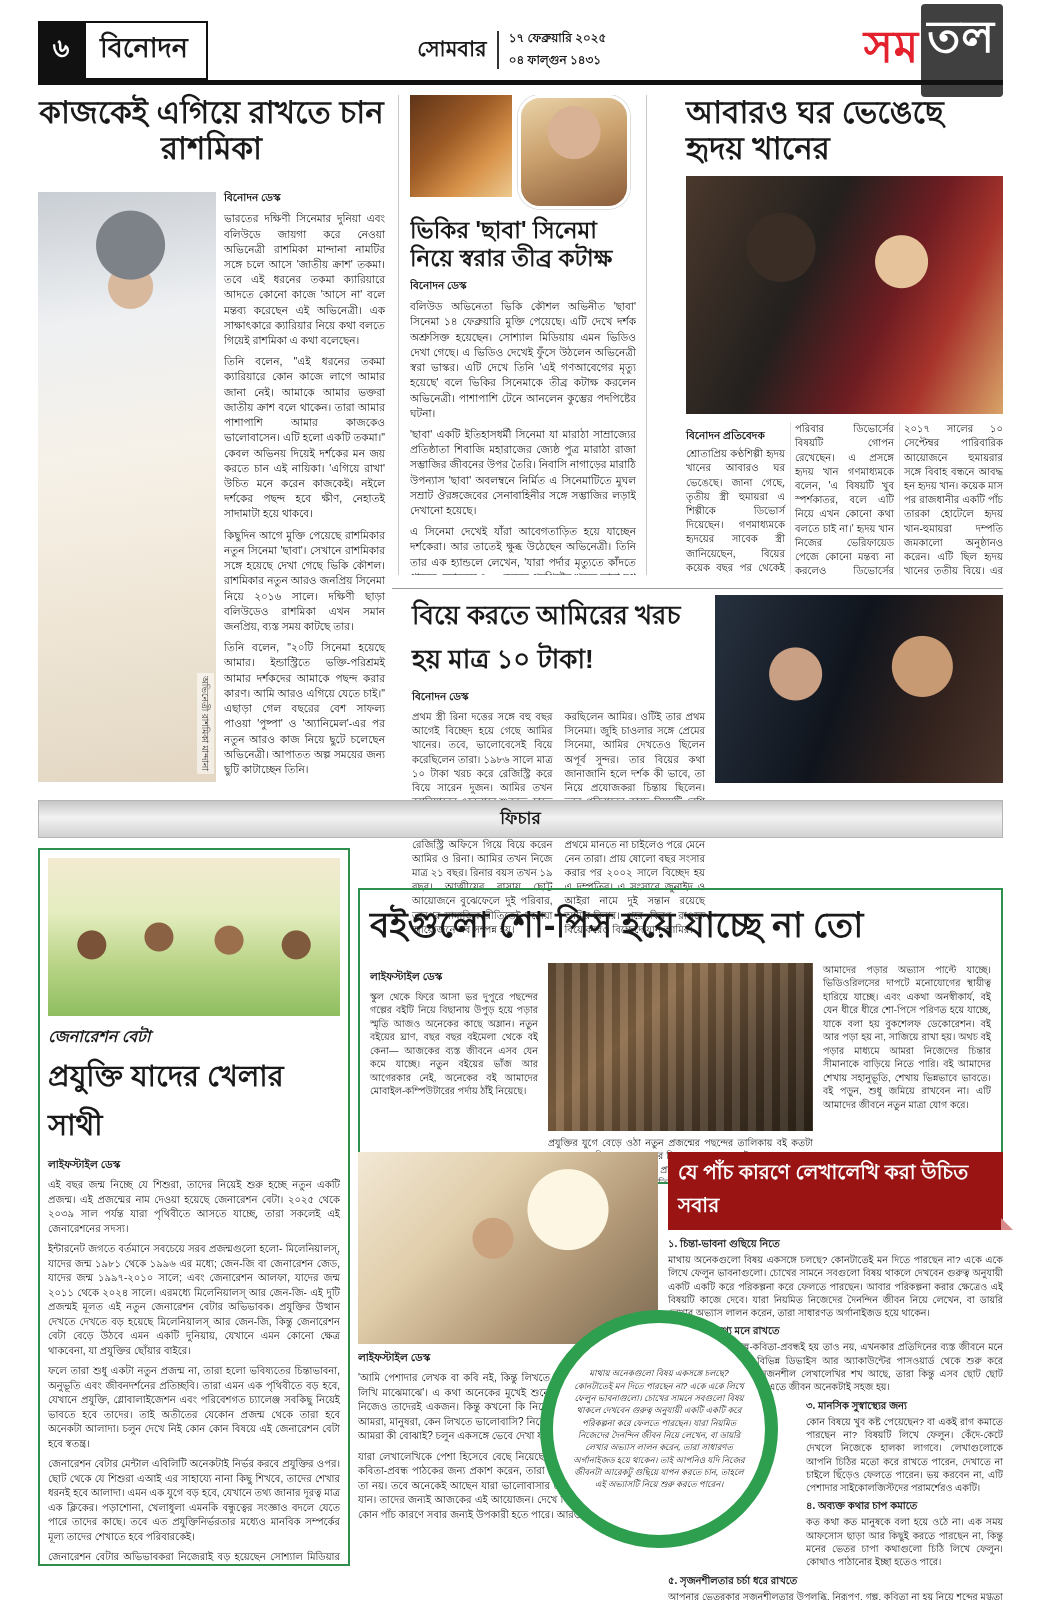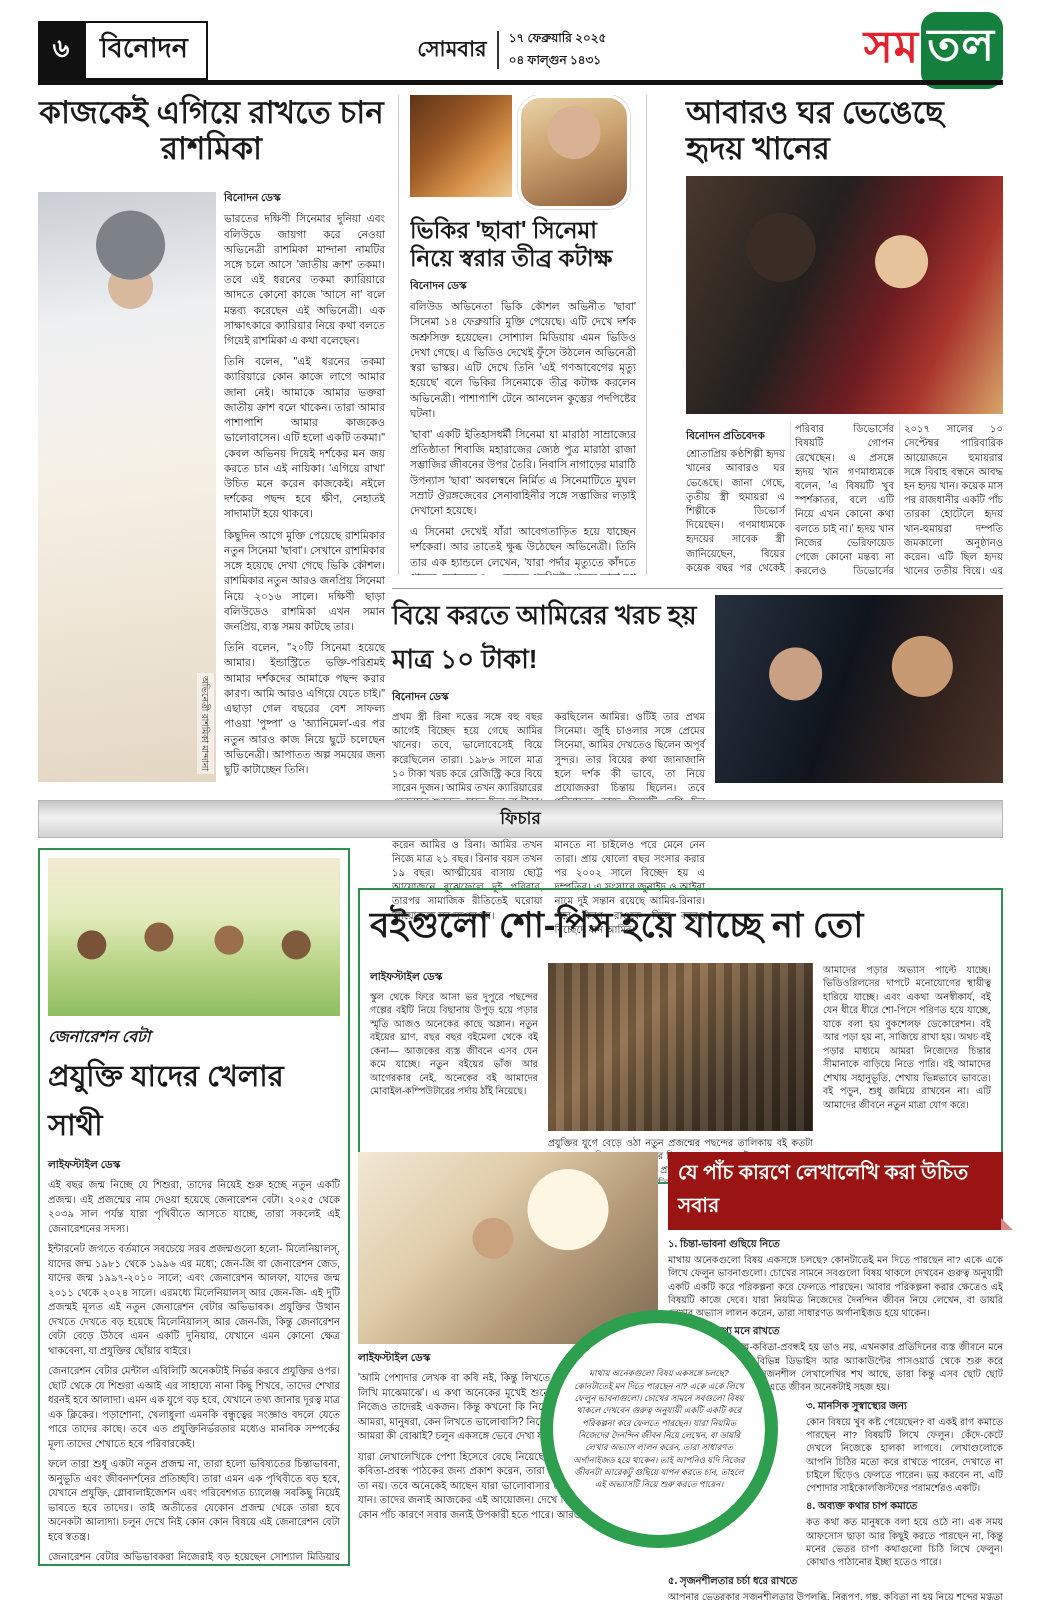--- a/index.html
+++ b/index.html
@@ -15,21 +15,21 @@
   .hdr-left { display:flex; align-items:stretch; }
   .pagenum { width:46px; background:#111; color:#fff; font-size:26px; font-weight:bold;
              display:flex; align-items:center; justify-content:center; }
   .section-box { border:2px solid #111; font-size:27px; font-weight:bold; padding:4px 18px 6px 14px; }
   .hdr-date { display:flex; align-items:center; gap:10px; }
   .day { font-size:21px; font-weight:bold; }
   .date-sep { width:2px; height:38px; background:#333; }
   .date-stack { display:flex; flex-direction:column; gap:2px; font-size:12px; font-weight:bold; }
   .logo { font-size:44px; font-weight:bold; letter-spacing:1px; display:flex; align-items:center; }
   .logo .p1 { color:#e3222d;margin-left:48px; }
-  .logo .p2 { color:#fff; background:#15803d; padding:0 8px 4px 6px; border-radius:16px; margin-left:2px; }
+  .logo .p2 { color:#fff; background:#404040; padding:0 8px 20px 6px; border-radius:4px; margin-left:2px; }
   .hdr-rule { position:absolute; top:80px; left:38px; right:38px; height:5px; background:#111; }
 
   
   .byline { font-size:10.5px; font-weight:bold; margin:6px 0 4px; }
   .body-txt p { font-size:10.5px; line-height:1.45; text-align:justify; margin-bottom:6px; }
   .photo { position:relative; }
 
   
   .col1 { position:absolute; top:95px; left:38px; width:347px; height:695px; }
   .col1 h1 { font-size:31px; line-height:1.15; text-align:center; margin-bottom:24px; }
@@ -57,21 +57,21 @@
     background:
       radial-gradient(circle at 30% 30%, #3a2d26 0 34px, rgba(0,0,0,0) 35px),
       radial-gradient(circle at 68% 36%, #e6c39a 0 26px, rgba(0,0,0,0) 27px),
       linear-gradient(115deg,#4a382c 0%,#23201e 38%,#6e1d22 62%,#a8342c 78%,#d8a468 100%); }
   .cols3 { column-count:3; column-gap:10px; column-rule:1px solid #ddd; }
   .cols3 p { font-size:10px; line-height:1.42; text-align:justify; margin-bottom:5px; }
 
   
   .aamir { position:absolute; top:588px; left:392px; width:611px; height:200px;
            border-top:1px solid #999; padding-top:6px; }
-  .aamir-flex { display:flex; gap:10px; }
+  .aamir-flex { display:flex; gap:10px;margin-left:20px; }
   .aamir-left { flex:1; }
   .aamir h2 { font-size:26px; margin-bottom:4px; }
   .aamir-cols { column-count:2; column-gap:12px; }
   .aamir-cols p { font-size:10px; line-height:1.42; text-align:justify; margin-bottom:5px; }
   .aamir-photo { width:288px; height:188px;
     background:
       radial-gradient(circle at 28% 42%, #caa085 0 26px, rgba(0,0,0,0) 27px),
       radial-gradient(circle at 72% 38%, #c89a74 0 30px, rgba(0,0,0,0) 31px),
       linear-gradient(110deg,#27313f 0%,#10151d 45%,#34231e 75%,#4b352b 100%); }
 
@@ -213,22 +213,22 @@
   </div>
 
   <div class="beta-box">
     <div class="beta-photo photo"></div>
     <div class="kicker">জেনারেশন বেটা</div>
     <h2>প্রযুক্তি যাদের খেলার সাথী</h2>
     <div class="body-txt">
       <div class="byline">লাইফস্টাইল ডেস্ক</div>
       <p>এই বছর জন্ম নিচ্ছে যে শিশুরা, তাদের নিয়েই শুরু হচ্ছে নতুন একটি প্রজন্ম। এই প্রজন্মের নাম দেওয়া হয়েছে জেনারেশন বেটা। ২০২৫ থেকে ২০৩৯ সাল পর্যন্ত যারা পৃথিবীতে আসতে যাচ্ছে, তারা সকলেই এই জেনারেশনের সদস্য।</p>
       <p>ইন্টারনেট জগতে বর্তমানে সবচেয়ে সরব প্রজন্মগুলো হলো- মিলেনিয়ালস্, যাদের জন্ম ১৯৮১ থেকে ১৯৯৬ এর মধ্যে; জেন-জি বা জেনারেশন জেড, যাদের জন্ম ১৯৯৭-২০১০ সালে; এবং জেনারেশন আলফা, যাদের জন্ম ২০১১ থেকে ২০২৪ সালে। এরমধ্যে মিলেনিয়ালস্ আর জেন-জি- এই দুটি প্রজন্মই মূলত এই নতুন জেনারেশন বেটার অভিভাবক। প্রযুক্তির উত্থান দেখতে দেখতে বড় হয়েছে মিলেনিয়ালস্ আর জেন-জি, কিন্তু জেনারেশন বেটা বেড়ে উঠবে এমন একটি দুনিয়ায়, যেখানে এমন কোনো ক্ষেত্র থাকবেনা, যা প্রযুক্তির ছোঁয়ার বাইরে।</p>
+      <p>ফলে তারা শুধু একটা নতুন প্রজন্ম না, তারা হলো ভবিষ্যতের চিন্তাভাবনা, অনুভূতি এবং জীবনদর্শনের প্রতিচ্ছবি। তারা এমন এক পৃথিবীতে বড় হবে, যেখানে প্রযুক্তি, গ্লোবালাইজেশন এবং পরিবেশগত চ্যালেঞ্জ সবকিছু নিয়েই ভাবতে হবে তাদের। তাই অতীতের যেকোন প্রজন্ম থেকে তারা হবে অনেকটা আলাদা। চলুন দেখে নিই কোন কোন বিষয়ে এই জেনারেশন বেটা হবে স্বতন্ত্র।</p>
       <p>জেনারেশন বেটার মেন্টাল এবিলিটি অনেকটাই নির্ভর করবে প্রযুক্তির ওপর। ছোট থেকে যে শিশুরা এআই এর সাহায্যে নানা কিছু শিখবে, তাদের শেখার ধরনই হবে আলাদা। এমন এক যুগে বড় হবে, যেখানে তথ্য জানার দূরত্ব মাত্র এক ক্লিকের। পড়াশোনা, খেলাধুলা এমনকি বন্ধুত্বের সংজ্ঞাও বদলে যেতে পারে তাদের কাছে। তবে এত প্রযুক্তিনির্ভরতার মধ্যেও মানবিক সম্পর্কের মূল্য তাদের শেখাতে হবে পরিবারকেই।</p>
-      <p>ফলে তারা শুধু একটা নতুন প্রজন্ম না, তারা হলো ভবিষ্যতের চিন্তাভাবনা, অনুভূতি এবং জীবনদর্শনের প্রতিচ্ছবি। তারা এমন এক পৃথিবীতে বড় হবে, যেখানে প্রযুক্তি, গ্লোবালাইজেশন এবং পরিবেশগত চ্যালেঞ্জ সবকিছু নিয়েই ভাবতে হবে তাদের। তাই অতীতের যেকোন প্রজন্ম থেকে তারা হবে অনেকটা আলাদা। চলুন দেখে নিই কোন কোন বিষয়ে এই জেনারেশন বেটা হবে স্বতন্ত্র।</p>
       <p>জেনারেশন বেটার অভিভাবকরা নিজেরাই বড় হয়েছেন সোশ্যাল মিডিয়ার যুগে। ফলে সন্তানের স্ক্রিনটাইম, অনলাইন নিরাপত্তা এবং মানসিক স্বাস্থ্য নিয়ে তারা হবেন অনেক বেশি সচেতন। পাশাপাশি জলবায়ু পরিবর্তন, পরিবেশ রক্ষার মতো বৈশ্বিক ইস্যুগুলোর সঙ্গেও ছোট থেকেই পরিচিত হবে এই প্রজন্ম। প্রযুক্তি যাদের খেলার সাথী, তাদের হাত ধরেই তৈরি হবে আগামীর নতুন এক পৃথিবী।</p>
     </div>
   </div>
 
   <div class="books-box">
     <h2>বইগুলো শো-পিস হয়ে যাচ্ছে না তো</h2>
     <div class="books-flex">
       <div class="books-col">
         <div class="byline">লাইফস্টাইল ডেস্ক</div>
         <p>স্কুল থেকে ফিরে আসা ভর দুপুরে পছন্দের গল্পের বইটি নিয়ে বিছানায় উপুড় হয়ে পড়ার স্মৃতি আজও অনেকের কাছে অম্লান। নতুন বইয়ের ঘ্রাণ, বছর বছর বইমেলা থেকে বই কেনা— আজকের ব্যস্ত জীবনে এসব যেন কমে যাচ্ছে। নতুন বইয়ের ভাঁজ আর আগেরকার নেই, অনেকের বই আমাদের মোবাইল-কম্পিউটারের পর্দায় ঠাঁই নিয়েছে।</p>

